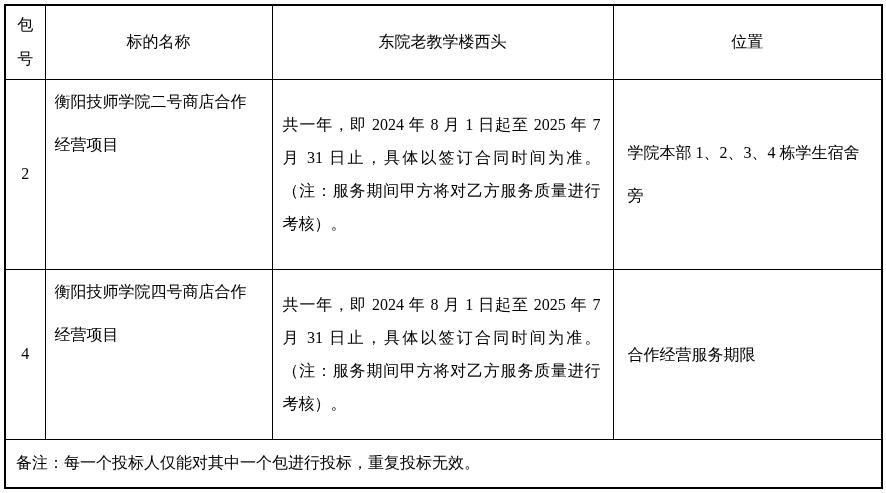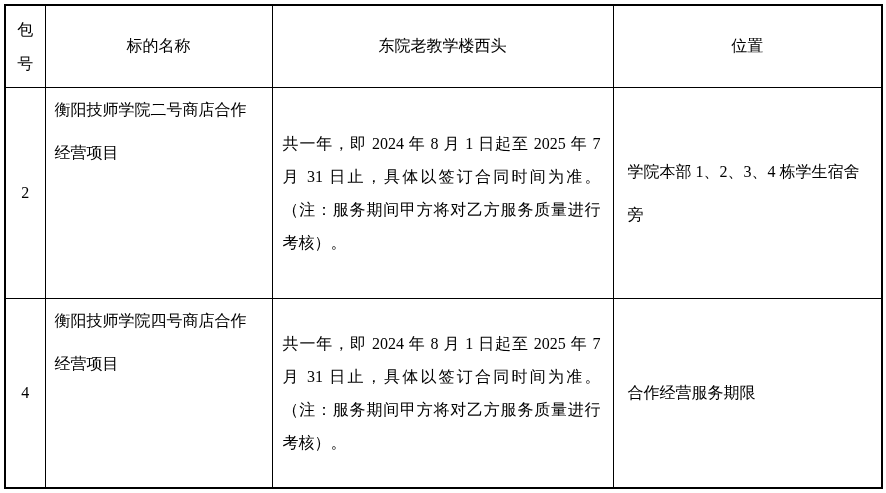--- a/index.html
+++ b/index.html
@@ -98,15 +98,18 @@
       <td class="cell-loc">学院本部 1、2、3、4 栋学生宿舍旁</td>
     </tr>
 
     <tr class="row-data-2">
       <td class="cell-pkg">4</td>
       <td class="cell-name">衡阳技师学院四号商店合作经营项目</td>
       <td class="cell-period">共一年，即 2024 年 8 月 1 日起至 2025 年 7 月 31 日止，具体以签订合同时间为准。（注：服务期间甲方将对乙方服务质量进行考核）。</td>
       <td class="cell-loc">合作经营服务期限</td>
     </tr>
 
+    <tr class="row-note">
+      <td class="cell-note" colspan="4">备注：每一个投标人仅能对其中一个包进行投标，重复投标无效。</td>
+    </tr>
   </tbody>
     </table>
 </div>
 
 </body></html>

